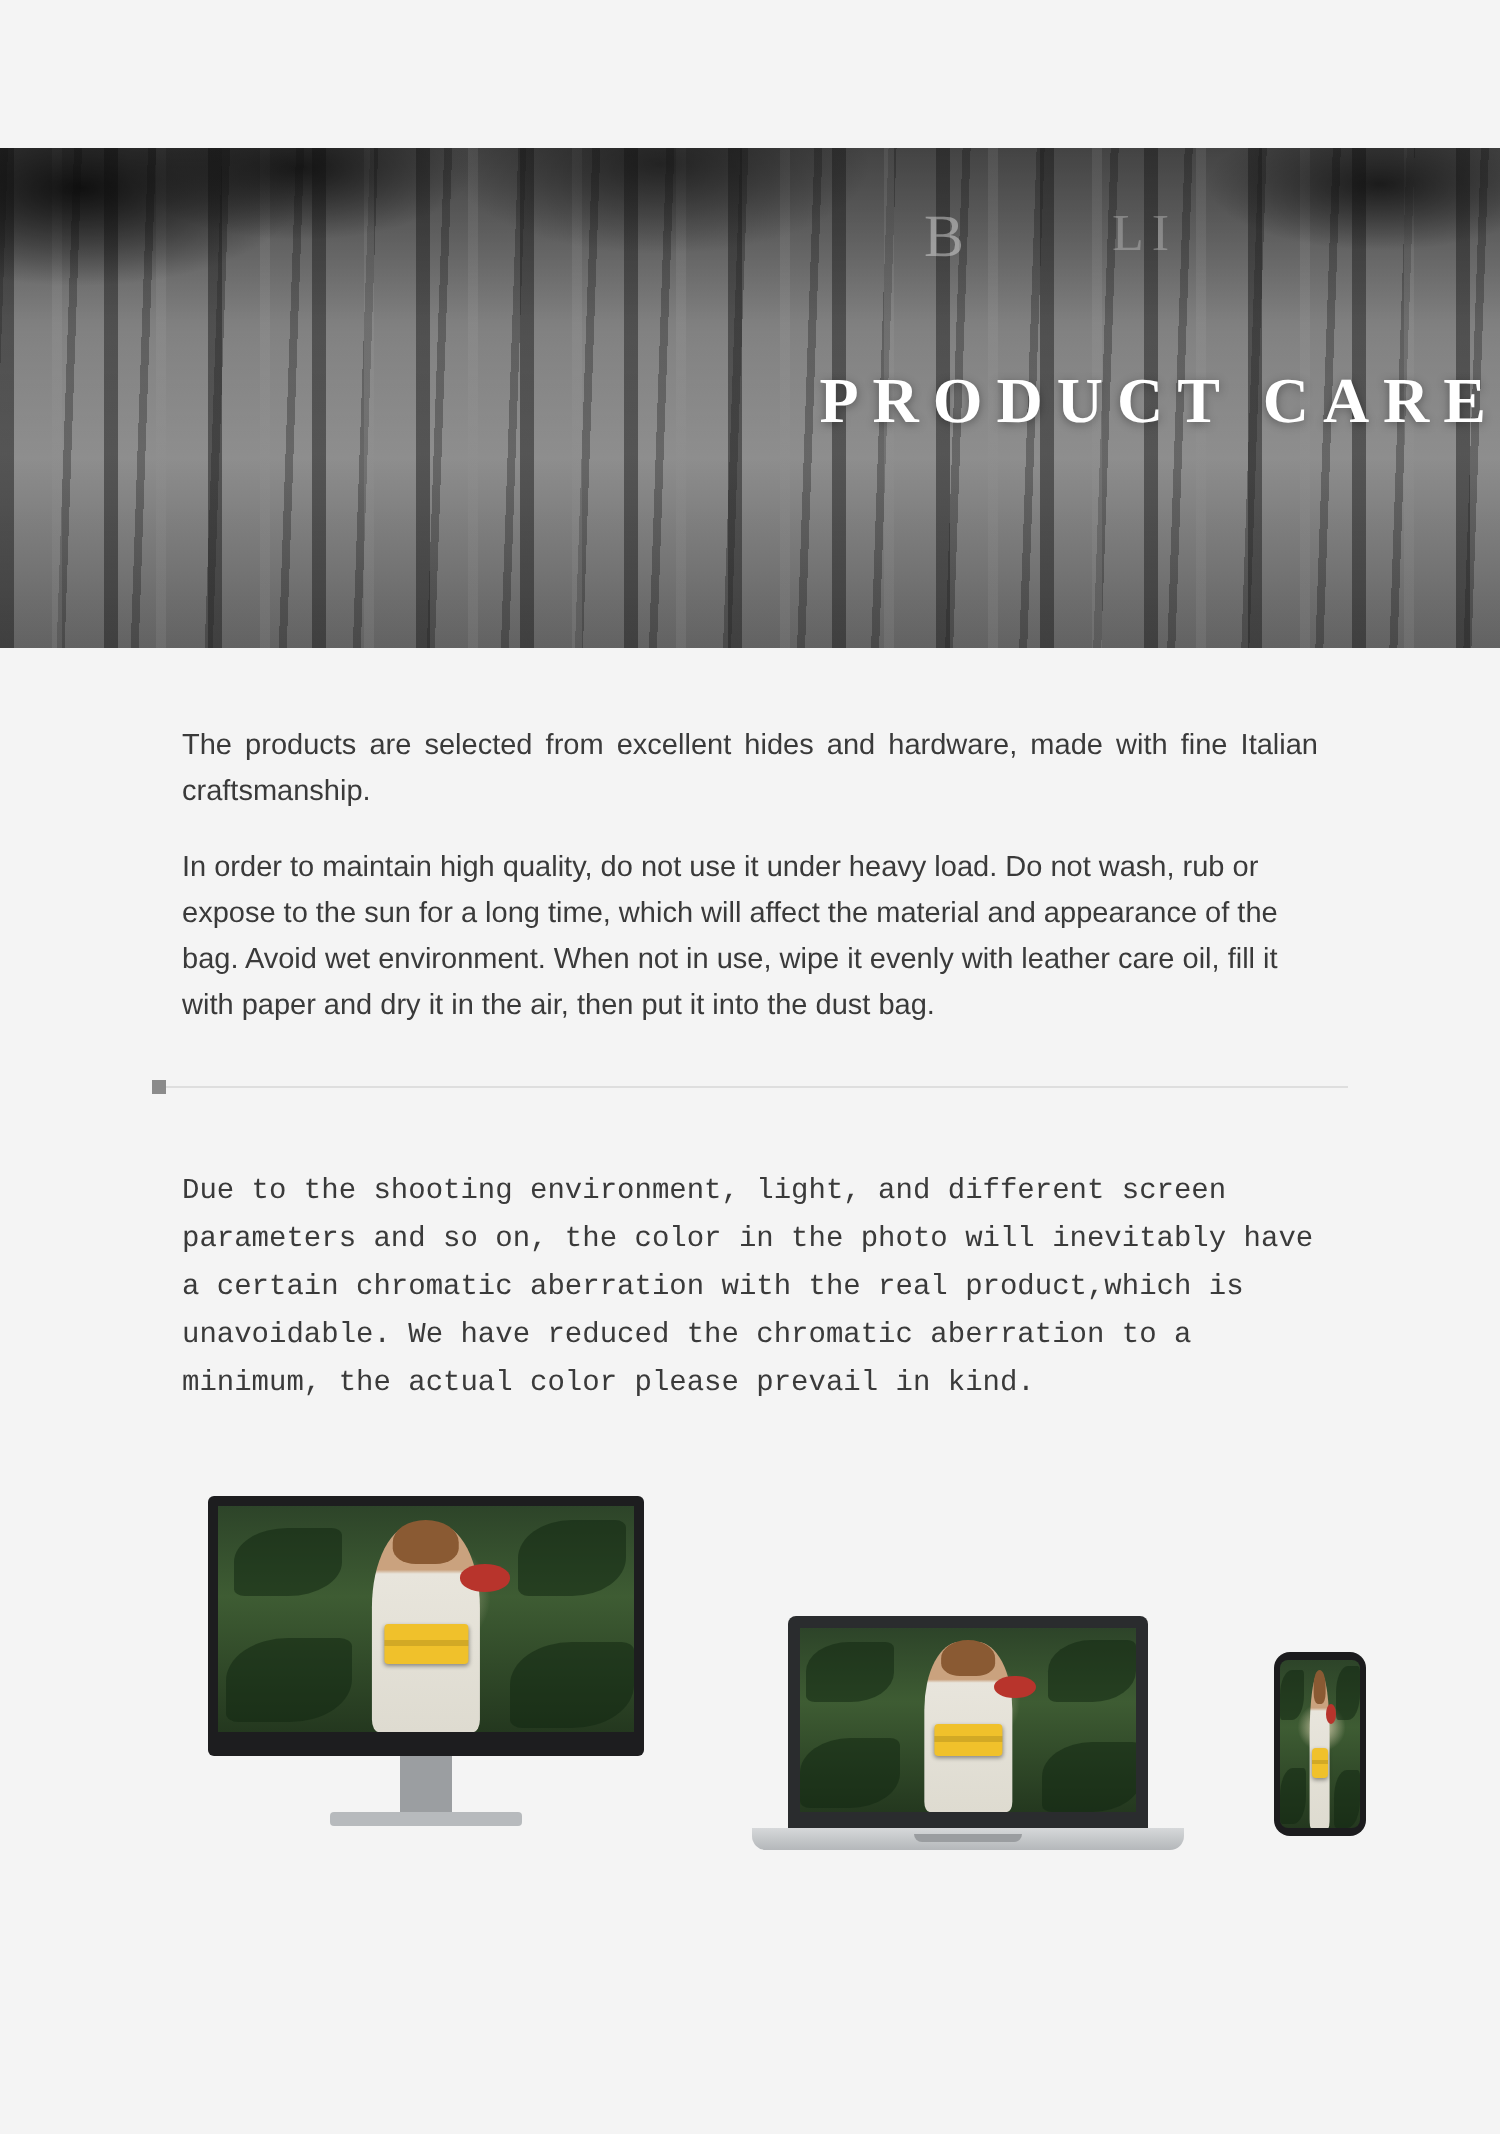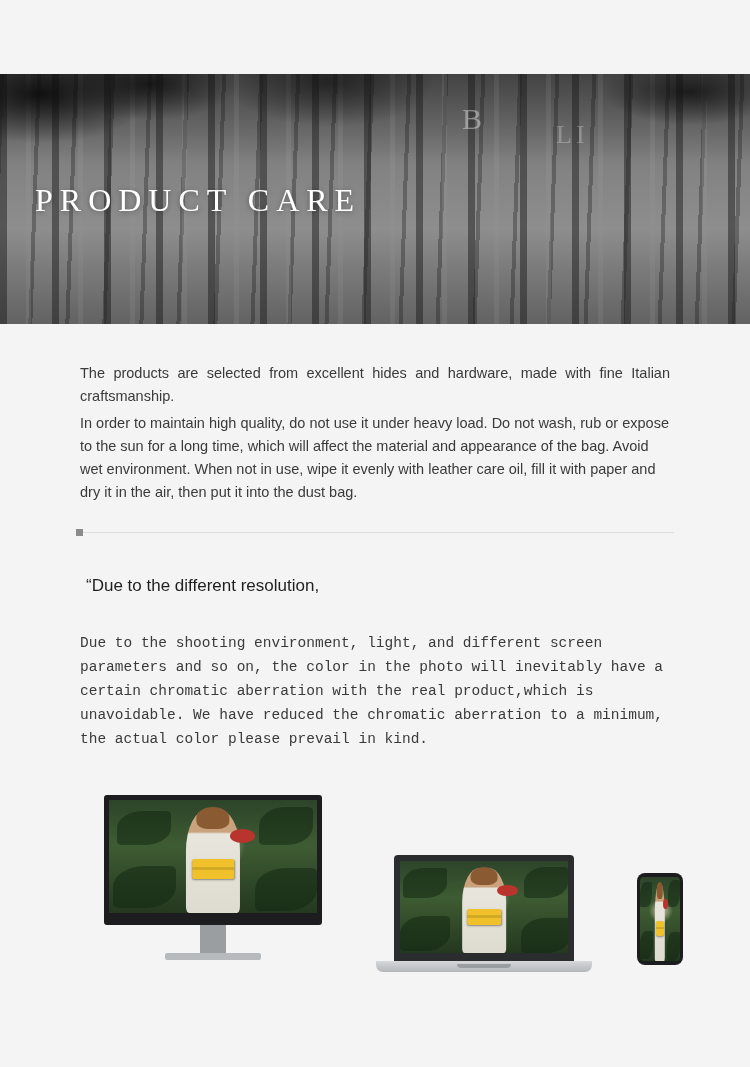--- a/index.html
+++ b/index.html
@@ -60,50 +60,50 @@
     position: absolute;
     left: 462px; top: 28px;
     font-family: "Liberation Serif", serif;
     font-size: 30px;
     color: rgba(240,240,240,0.42);
     letter-spacing: 2px;
     user-select: none;
   }
   .hero-mark2 {
     position: absolute;
-    left: 556px; top: 46px;
+    left: 556px; top: 28px;
     font-family: "Liberation Serif", serif;
     font-size: 26px;
     color: rgba(235,235,235,0.30);
     letter-spacing: 4px;
     user-select: none;
   }
   .hero-title {
     position: absolute;
     left: 0; right: 0;
     top: 108px;
-    text-align: left;
+    text-align: right;
     color: #ffffff;
     font-size: 32px;
-    font-weight: 400;
+    font-weight: 700;
     letter-spacing: 7px;
     font-family: "Liberation Serif", serif;
     text-shadow: 0 1px 5px rgba(0,0,0,0.35);
     margin-left: 35px;
   }
 
   
   .body-wrap {
     padding: 0 76px;
   }
   .para {
     color: #3a3a3a;
     font-size: 14.5px;
     line-height: 23px;
-    margin: 4px;
+    margin: 15px;
   }
   .para.intro {
     margin-top: 38px;
     text-align: justify;
   }
   .para.care {
     margin-top: 0;
   }
 
   .divider {
@@ -278,21 +278,20 @@
   <div class="body-wrap">
 
     <p class="para intro">The products are selected from excellent hides and hardware, made with fine Italian craftsmanship.</p>
     <p class="para care">In order to maintain high quality, do not use it under heavy load. Do not wash, rub or expose to the sun for a long time, which will affect the material and appearance of the bag. Avoid wet environment. When not in use, wipe it evenly with leather care oil, fill it with paper and dry it in the air, then put it into the dust bag.</p>
 
     <div class="divider">
       <span class="divider-dot"></span>
     </div>
 
     <div class="quote">
-      <span class="line1">“Due to the different resolution,</span>
     </div>
 
     <p class="para note">Due to the shooting environment, light, and different screen parameters and so on, the color in the photo will inevitably have a certain chromatic aberration with the real product,which is unavoidable. We have reduced the chromatic aberration to a minimum, the actual color please prevail in kind.</p>
 
     <div class="devices">
 
       <div class="monitor">
         <div class="bezel">
           <div class="screen photo">
             <span class="leaf" style="left:4%;top:10%;width:26%;height:30%;"></span>

